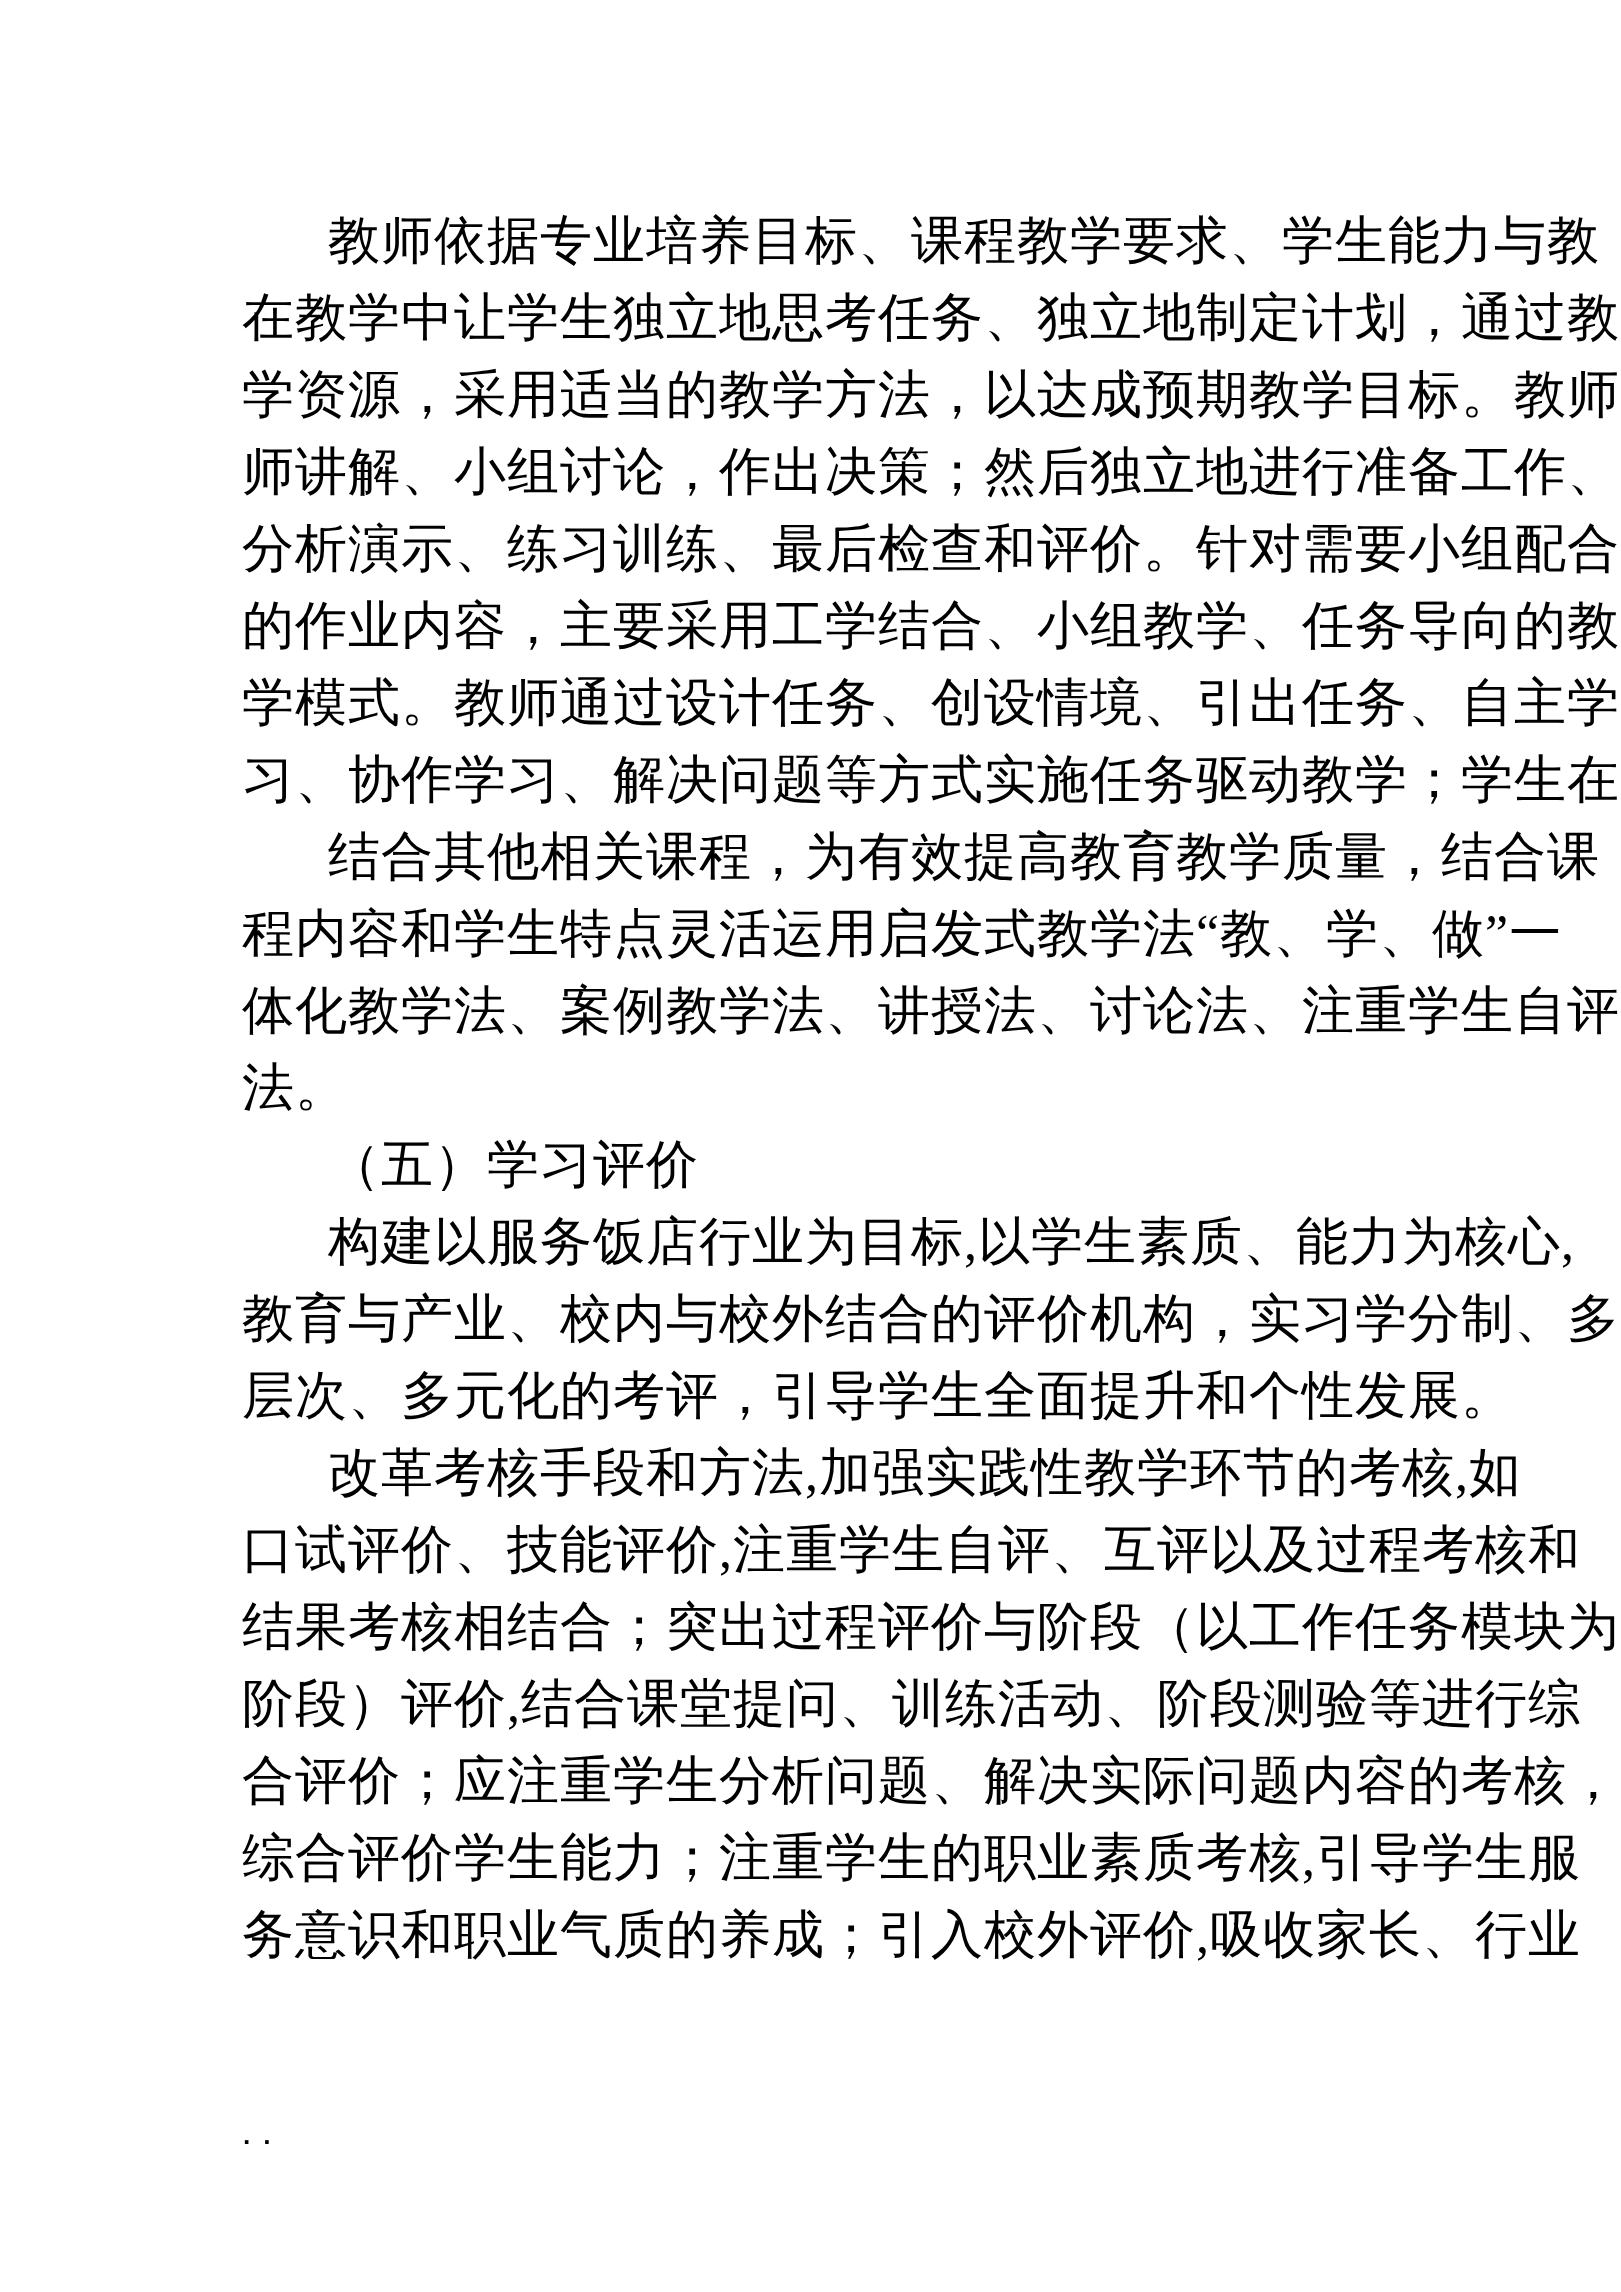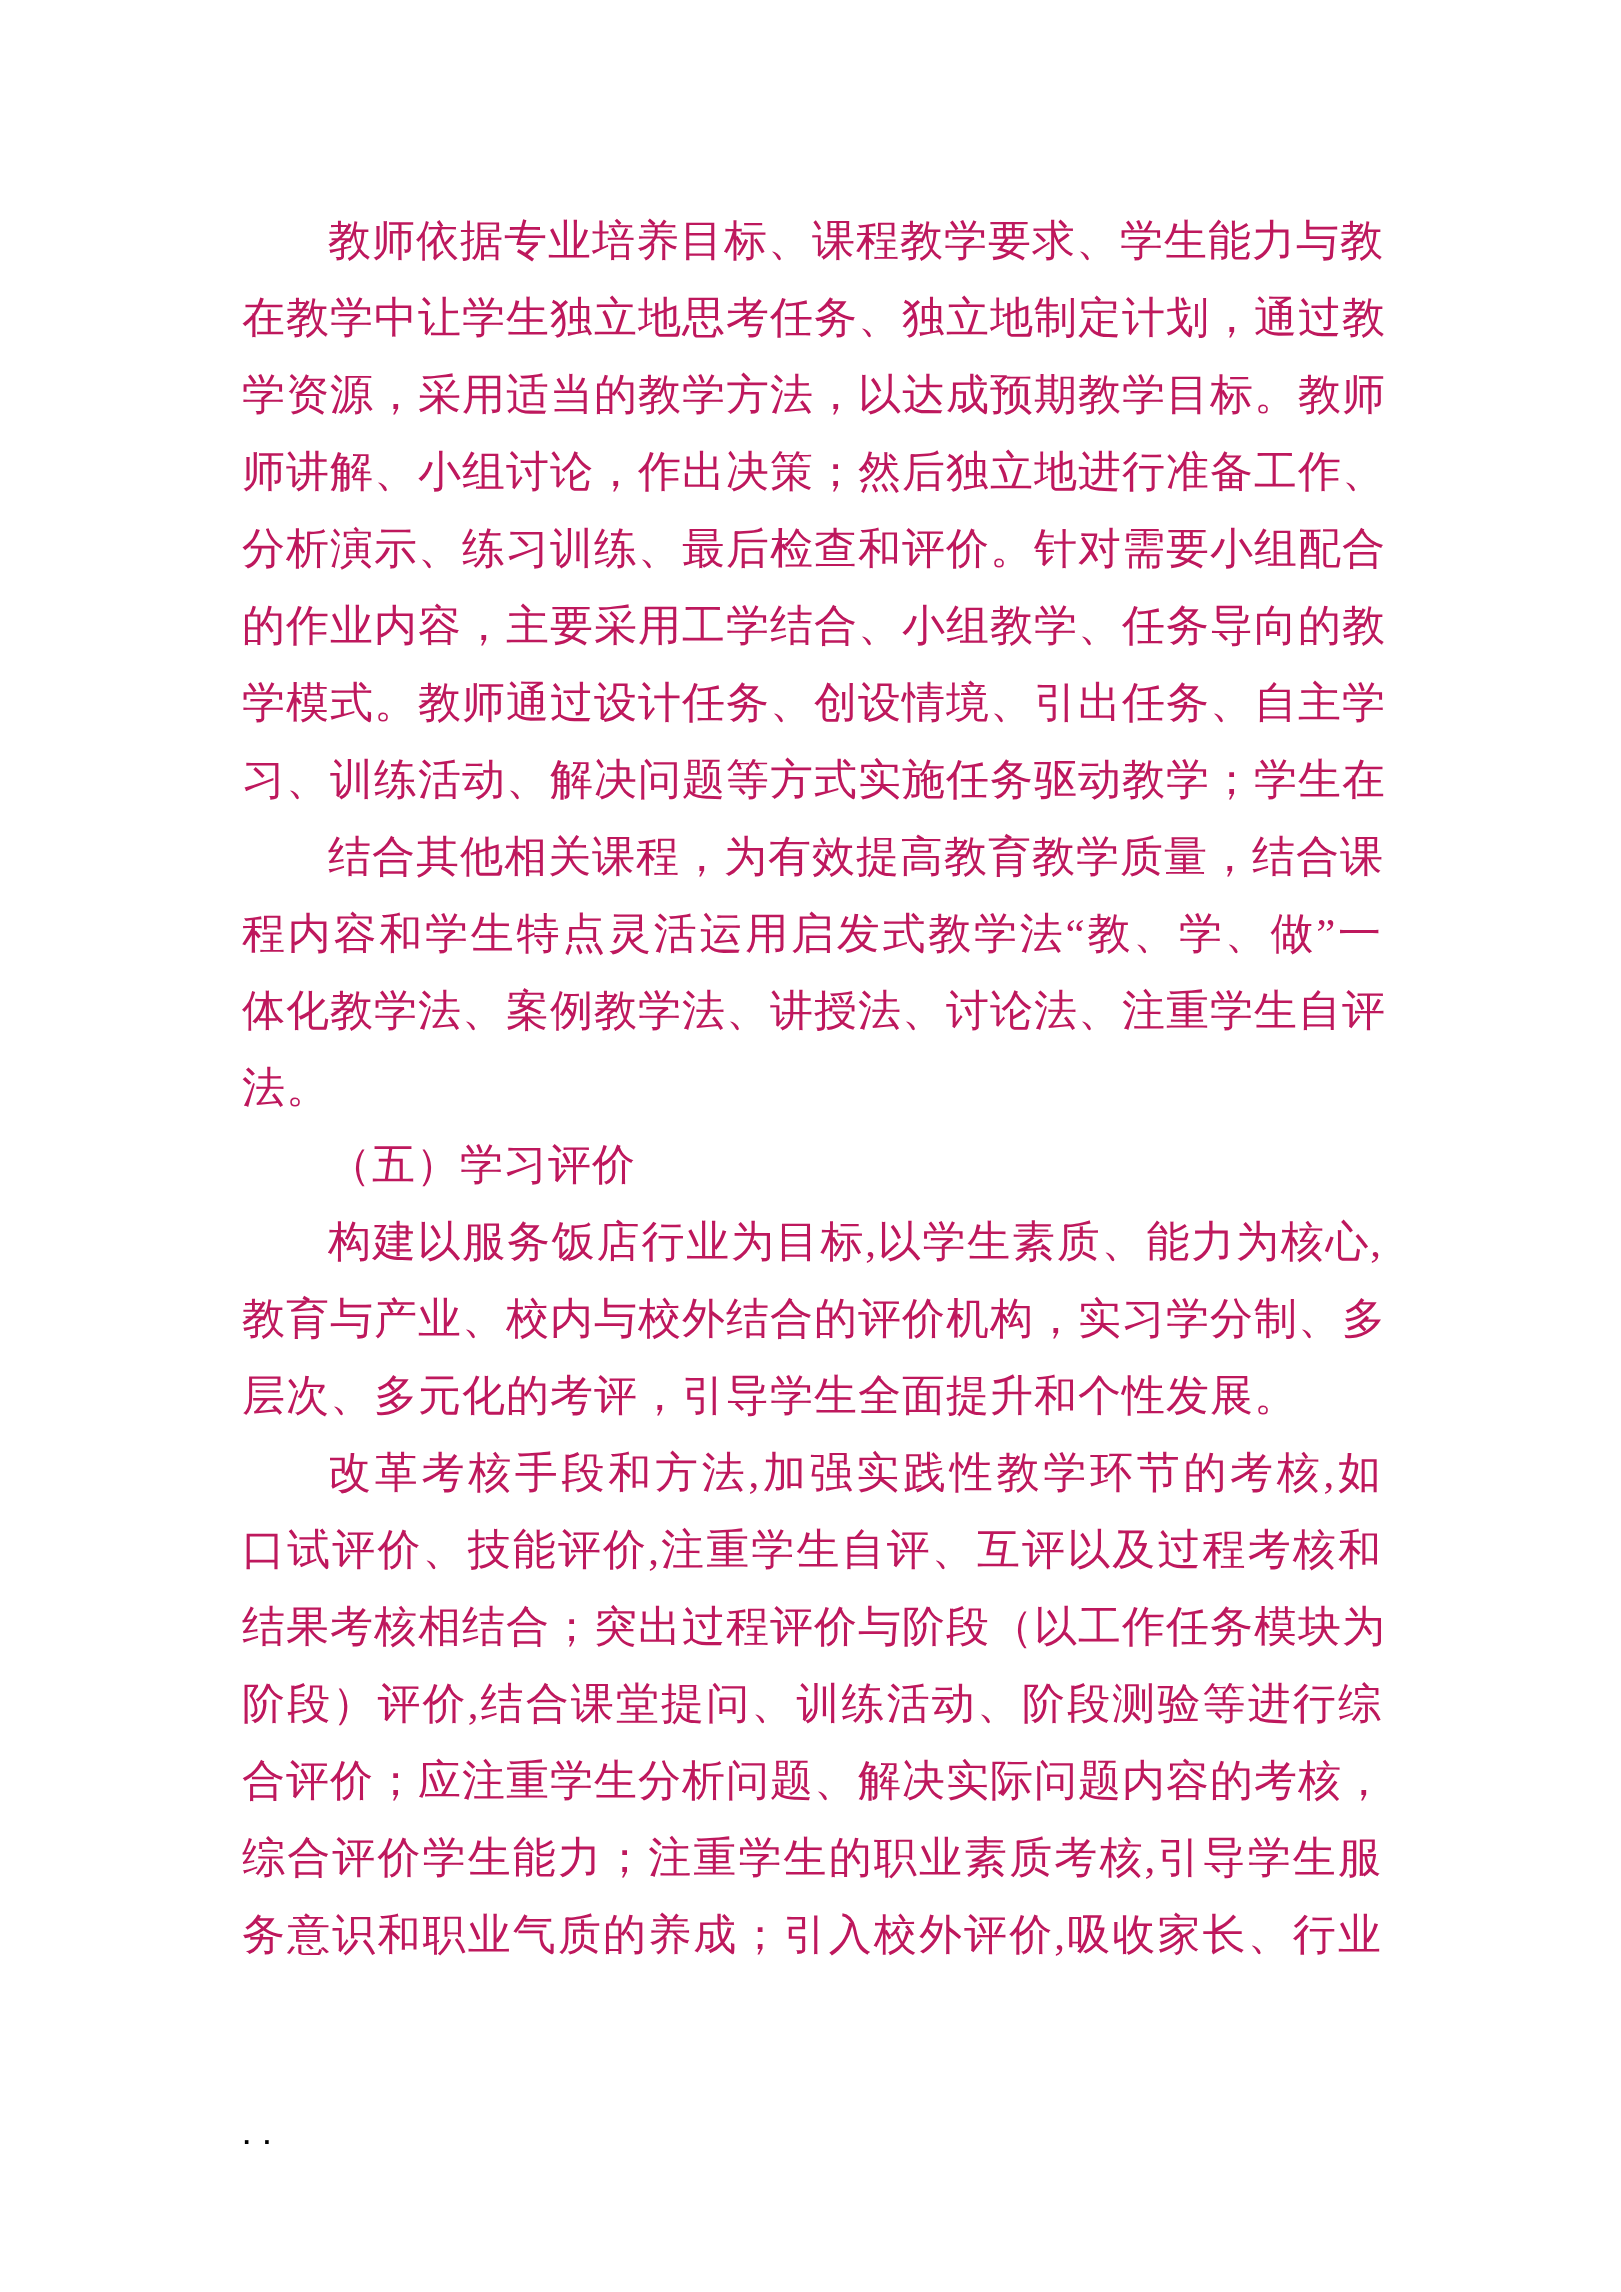--- a/index.html
+++ b/index.html
@@ -14,24 +14,24 @@
     background: #ffffff;
     color: #000000;
     font-family: "Liberation Serif", "DejaVu Serif", serif;
     overflow: hidden;
   }
   .text-block {
     position: absolute;
     left: 242px;
     top: 202px;
     width: 1140px;
-    font-size: 43px;
+    font-size: 52px;
     line-height: 77px;
     letter-spacing: 1px;
-    color: #be185d;
+    color: #000000;
   }
   .line {
     text-align: justify;
     text-align-last: justify;
     white-space: nowrap;
     height: 77px;
   }
   .line.endline {
     text-align: left;
     text-align-last: left;
@@ -59,21 +59,21 @@
 
 <div class="page">
   <div class="text-block">
     <div class="line indent">教师依据专业培养目标、课程教学要求、学生能力与教</div>
     <div class="line">在教学中让学生独立地思考任务、独立地制定计划，通过教</div>
     <div class="line">学资源，采用适当的教学方法，以达成预期教学目标。教师</div>
     <div class="line">师讲解、小组讨论，作出决策；然后独立地进行准备工作、</div>
     <div class="line">分析演示、练习训练、最后检查和评价。针对需要小组配合</div>
     <div class="line">的作业内容，主要采用工学结合、小组教学、任务导向的教</div>
     <div class="line">学模式。教师通过设计任务、创设情境、引出任务、自主学</div>
-    <div class="line">习、训练活动、解决问题等方式实施任务驱动教学；学生在</div>
+    <div class="line">习、协作学习、解决问题等方式实施任务驱动教学；学生在</div>
     <div class="line indent">结合其他相关课程，为有效提高教育教学质量，结合课</div>
     <div class="line">程内容和学生特点灵活运用启发式教学法“教、学、做”一</div>
     <div class="line">体化教学法、案例教学法、讲授法、讨论法、注重学生自评</div>
     <div class="line endline">法。</div>
     <div class="line indent heading">（五）学习评价</div>
     <div class="line indent">构建以服务饭店行业为目标,以学生素质、能力为核心,</div>
     <div class="line">教育与产业、校内与校外结合的评价机构，实习学分制、多</div>
     <div class="line endline">层次、多元化的考评，引导学生全面提升和个性发展。</div>
     <div class="line indent">改革考核手段和方法,加强实践性教学环节的考核,如</div>
     <div class="line">口试评价、技能评价,注重学生自评、互评以及过程考核和</div>

